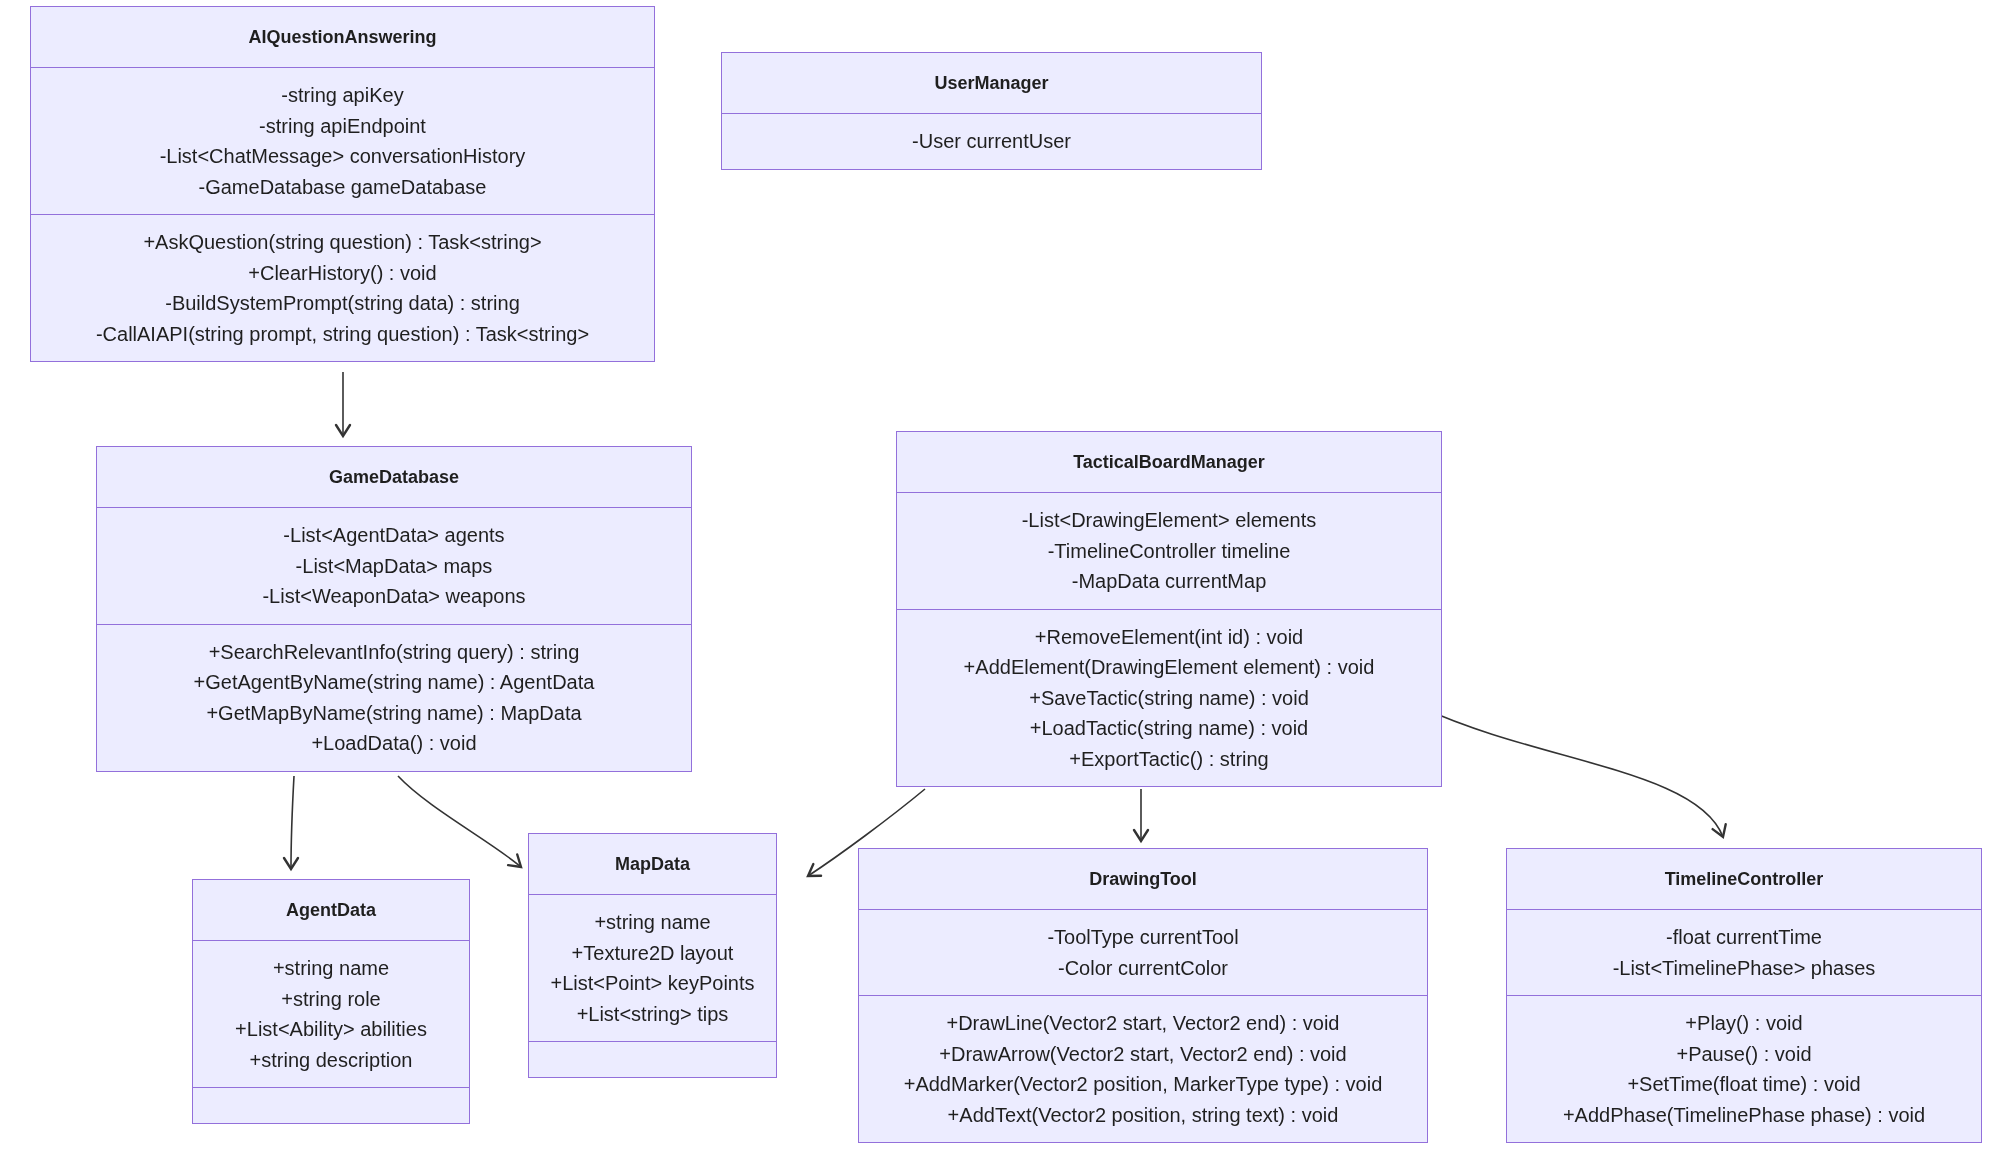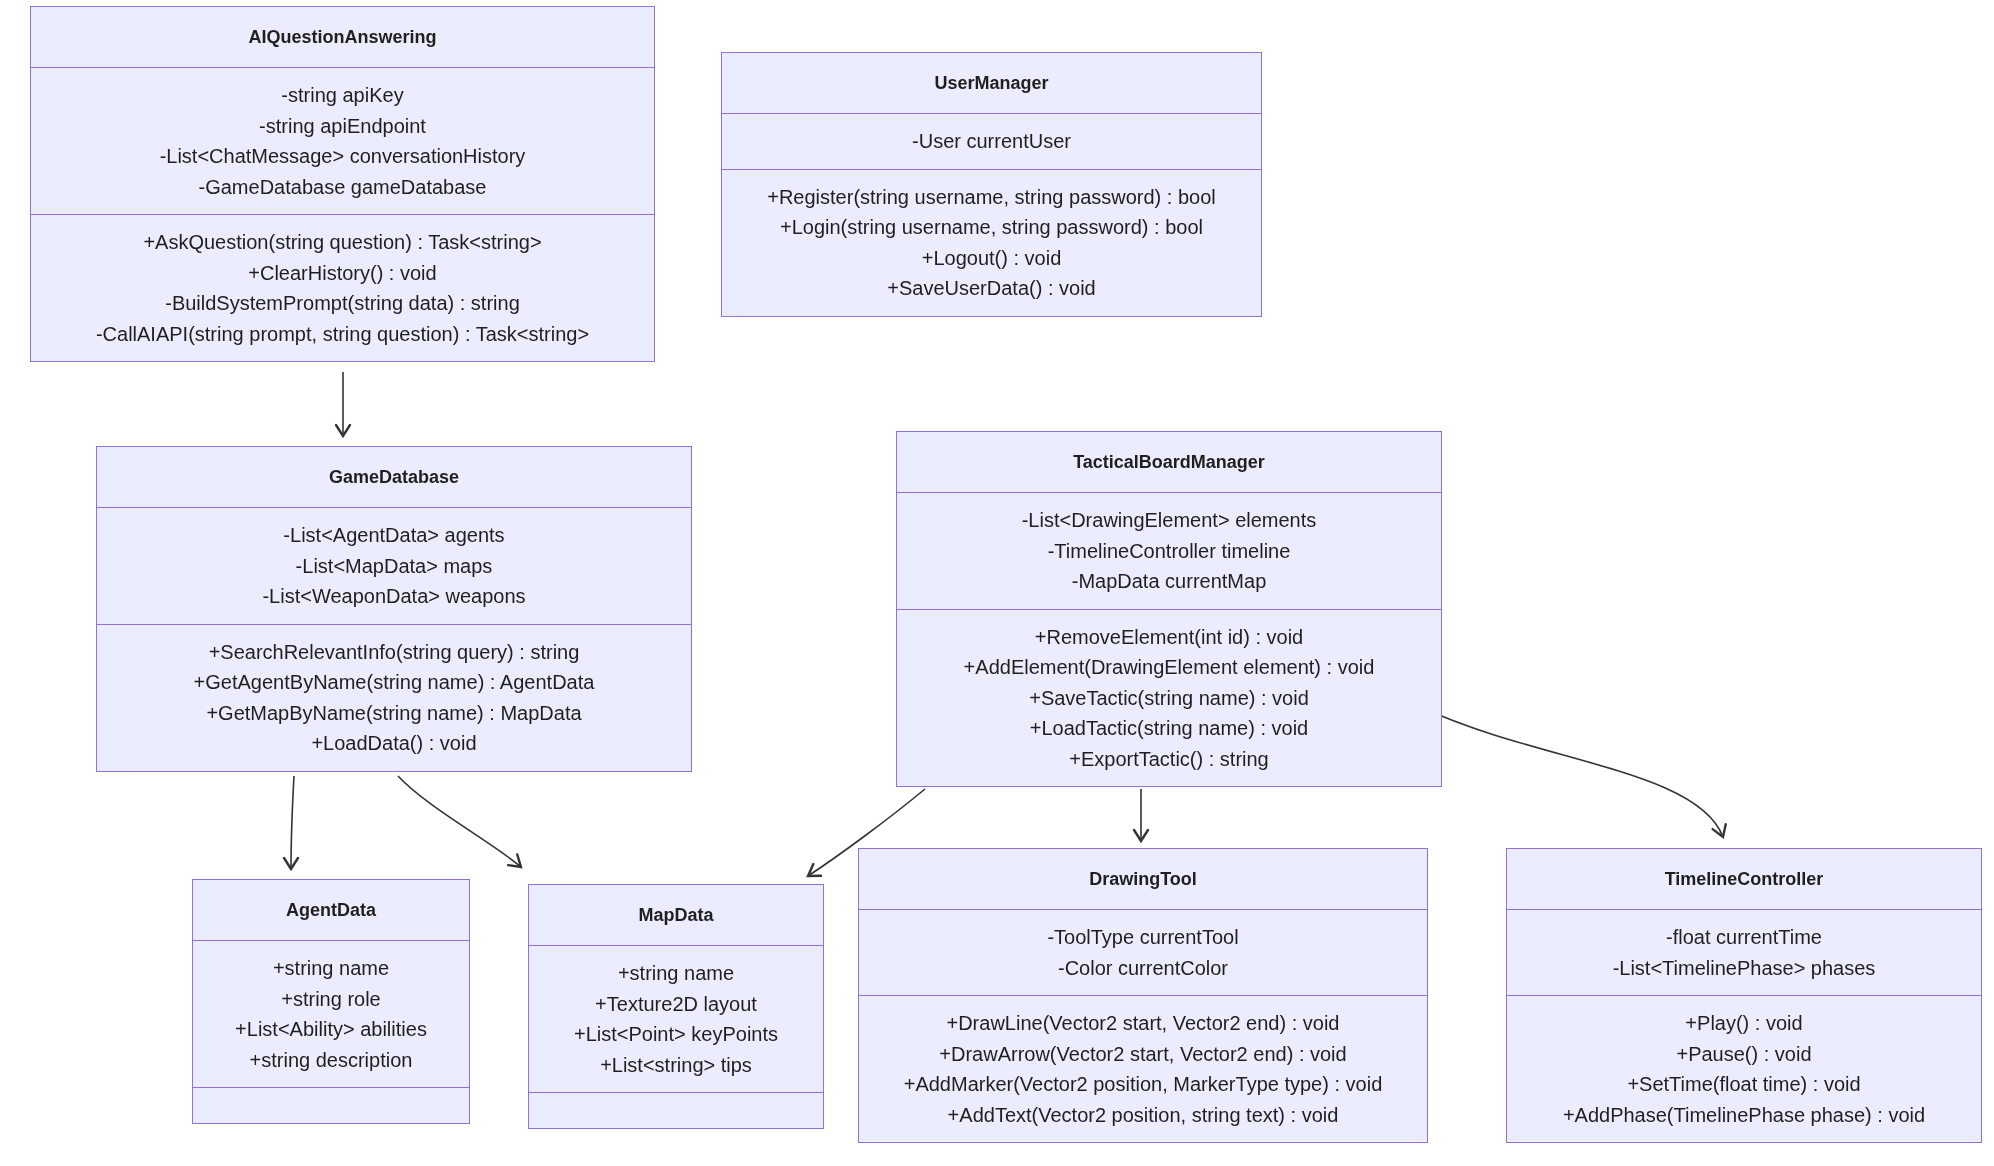--- a/index.html
+++ b/index.html
@@ -78,26 +78,20 @@
       <div class="uml-row">-BuildSystemPrompt(string data) : string</div>
       <div class="uml-row">-CallAIAPI(string prompt, string question) : Task&lt;string&gt;</div>
     </div>
   </div>
 
   <div class="uml-class" style="left:721px;top:52px;width:541px;">
     <div class="uml-title">UserManager</div>
     <div class="uml-section">
       <div class="uml-row">-User currentUser</div>
     </div>
-    <div class="uml-section">
-      <div class="uml-row">+Register(string username, string password) : bool</div>
-      <div class="uml-row">+Login(string username, string password) : bool</div>
-      <div class="uml-row">+Logout() : void</div>
-      <div class="uml-row">+SaveUserData() : void</div>
-    </div>
   </div>
 
   <div class="uml-class" style="left:96px;top:446px;width:596px;">
     <div class="uml-title">GameDatabase</div>
     <div class="uml-section">
       <div class="uml-row">-List&lt;AgentData&gt; agents</div>
       <div class="uml-row">-List&lt;MapData&gt; maps</div>
       <div class="uml-row">-List&lt;WeaponData&gt; weapons</div>
     </div>
     <div class="uml-section">
@@ -128,21 +122,21 @@
     <div class="uml-title">AgentData</div>
     <div class="uml-section">
       <div class="uml-row">+string name</div>
       <div class="uml-row">+string role</div>
       <div class="uml-row">+List&lt;Ability&gt; abilities</div>
       <div class="uml-row">+string description</div>
     </div>
     <div class="uml-section empty"></div>
   </div>
 
-  <div class="uml-class" style="left:528px;top:884px;width:296px;">
+  <div class="uml-class" style="left:528px;top:833px;width:249px;">
     <div class="uml-title">MapData</div>
     <div class="uml-section">
       <div class="uml-row">+string name</div>
       <div class="uml-row">+Texture2D layout</div>
       <div class="uml-row">+List&lt;Point&gt; keyPoints</div>
       <div class="uml-row">+List&lt;string&gt; tips</div>
     </div>
     <div class="uml-section empty"></div>
   </div>
 

